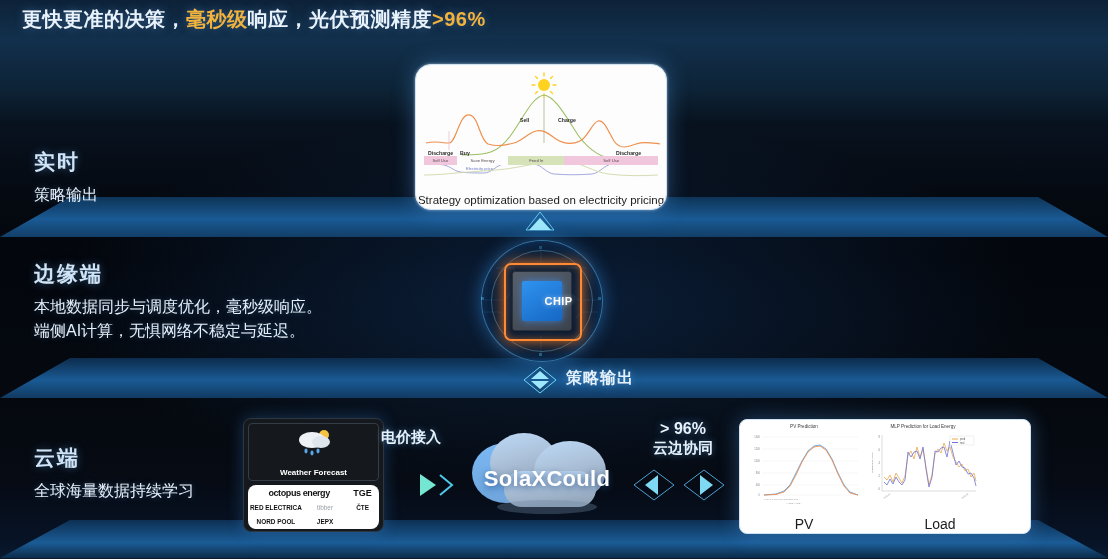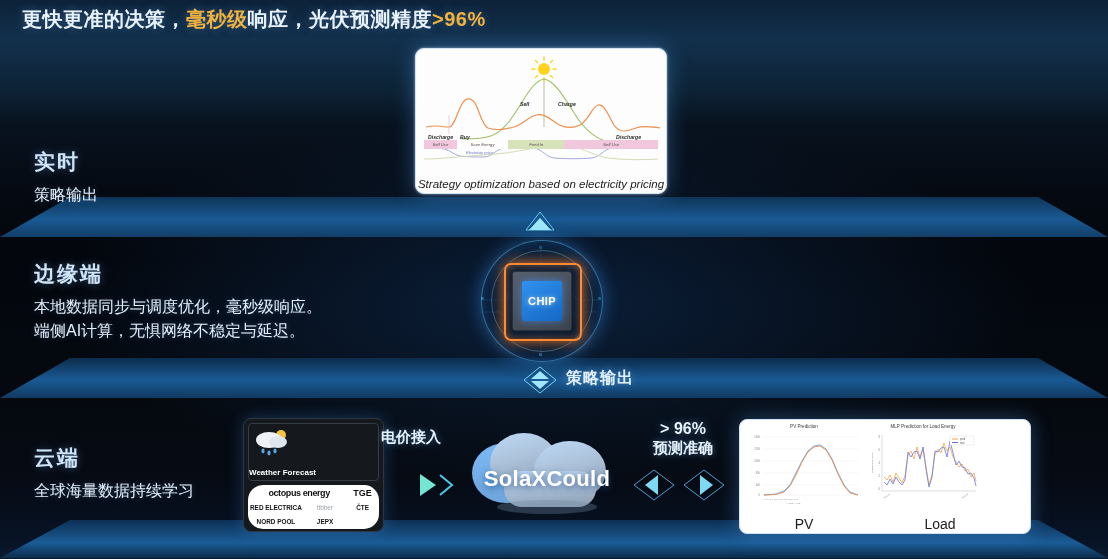--- a/index.html
+++ b/index.html
@@ -35,26 +35,25 @@
   }
   .layer-sub{
     font-size:16px;color:#e6f0fa;margin-top:7px;line-height:1.5;
     text-shadow:0 0 6px rgba(90,150,220,.35);
   }
   #lab-realtime{top:148px;}
   #lab-edge{top:260px;}
   #lab-cloud{top:444px;}
   
   #strategy-card{
-    position:absolute;left:415px;top:48px;width:250px;height:144px;
-    background:#fdfdfd;border-radius:9px;
+    position:absolute;left:415px;top:64px;width:250px;height:144px;
+    background:#fdfdfd;border-radius:16px;
     border:1px solid #cfe2f2;
     box-shadow:0 0 22px rgba(90,170,255,.38),0 0 3px rgba(255,255,255,.6);
     overflow:hidden;
-    font-style:italic;
   }
   #strategy-inner{position:absolute;left:0;top:0;width:250px;height:144px;}
   #strategy-caption{
     position:absolute;left:0;bottom:3px;width:250px;text-align:center;
     font-size:11.5px;color:#1b1b1b;font-weight:500;
   }
   .seg-bar{position:absolute;height:9px;bottom:22px;font-size:4.2px;
     display:flex;align-items:center;justify-content:center;color:#5a4a52;}
   
   #chip-wrap{position:absolute;left:470px;top:238px;width:142px;height:126px;}
@@ -78,44 +77,44 @@
     background:linear-gradient(150deg,#585f6b,#3b424c);
     border:1px solid #2b313a;
   }
   #chip-die{
     position:absolute;left:9px;top:9px;width:40px;height:40px;border-radius:2px;
     background:linear-gradient(150deg,#2f93ef,#1667c4);
     display:flex;align-items:center;justify-content:center;
     box-shadow:0 0 8px rgba(60,150,255,.7);
   }
   #chip-die span{font-size:11px;font-weight:bold;color:#fff;letter-spacing:.4px;
-    text-shadow:0 0 5px rgba(255,255,255,.7);}
+    text-shadow:0 0 5px rgba(255,255,255,.7);padding-left:33px;}
   
   #arrow-up{position:absolute;left:524px;top:210px;width:32px;height:22px;}
   #sync-marker{position:absolute;left:523px;top:366px;width:34px;height:28px;}
   #sync-label{
     position:absolute;left:566px;top:368px;font-size:16px;font-weight:bold;color:#e4f1fc;
     text-shadow:0 0 8px rgba(110,190,255,.5);letter-spacing:1px;
   }
   
   #tariff-panel{
     position:absolute;left:243px;top:418px;width:141px;height:114px;
     background:#15181c;border-radius:8px;border:1px solid #2d3742;
     box-shadow:0 0 16px rgba(70,150,240,.3);
     padding:4px;box-sizing:border-box;
   }
   .tariff-top{display:flex;height:58px;gap:4px;}
   .tariff-cell{
     flex:1;background:#15181c;border:1px solid #333c47;border-radius:4px;
-    display:flex;flex-direction:column;align-items:flex-start;justify-content:flex-end;
+    display:flex;flex-direction:column;align-items:center;justify-content:flex-end;
     padding-bottom:3px;position:relative;
   }
   .tariff-cell .cap{font-size:8px;font-weight:bold;color:#fff;text-align:center;line-height:1.15;}
   #logo-grid{
-    margin-top:4px;height:44px;background:#fff;border-radius:15px;
+    margin-top:4px;height:44px;background:#fff;border-radius:8px;
     display:grid;grid-template-columns:1fr 1fr 0.62fr;grid-template-rows:1fr 1fr 1fr;
     align-items:center;justify-items:center;padding:1px 2px;box-sizing:border-box;
   }
   .logo{font-size:6.4px;font-weight:bold;color:#111;white-space:nowrap;}
   .logo.oct{grid-column:1 / span 2;font-size:9px;letter-spacing:-.4px;}
   .logo.tge{grid-row:1;grid-column:3;font-size:9px;}
   .logo.gray{color:#9aa0a6;font-weight:normal;}
   
   #cloud{position:absolute;left:466px;top:421px;width:162px;height:106px;}
   #cloud svg{position:absolute;left:0;top:0;}
@@ -349,21 +348,21 @@
       <ellipse cx="58" cy="42" rx="34" ry="30" fill="url(#cg)"></ellipse>
       <ellipse cx="104" cy="50" rx="36" ry="30" fill="url(#cg)"></ellipse>
       <rect x="38" y="50" width="92" height="36" rx="18" fill="url(#cg)"></rect>
       <ellipse cx="81" cy="86" rx="50" ry="7" fill="#6e86a0" opacity=".35"></ellipse>
     </svg>
     <div id="cloud-label">SolaXCould</div>
   </div>
 
   <div id="acc-block">
     <div id="acc-num">&gt; 96%</div>
-    <div id="acc-txt">预测准确</div>
+    <div id="acc-txt">云边协同</div>
   </div>
   <svg id="nav-arrows" viewBox="0 0 100 38">
     <g>
       <polygon points="24,4 44,19 24,34 4,19" fill="none" stroke="#4e9fd0" stroke-width="1"></polygon>
       <polygon points="28,9 28,29 15,19" fill="#7fd9f2"></polygon>
     </g>
     <g>
       <polygon points="74,4 94,19 74,34 54,19" fill="none" stroke="#4e9fd0" stroke-width="1"></polygon>
       <polygon points="70,9 70,29 83,19" fill="#7fd9f2"></polygon>
     </g>

